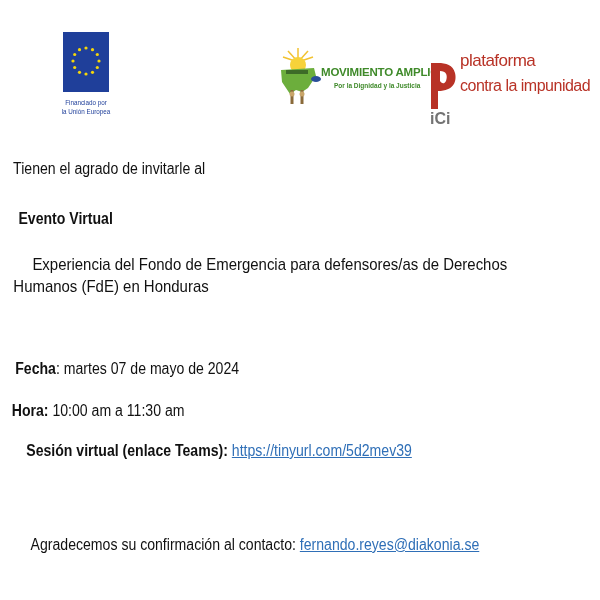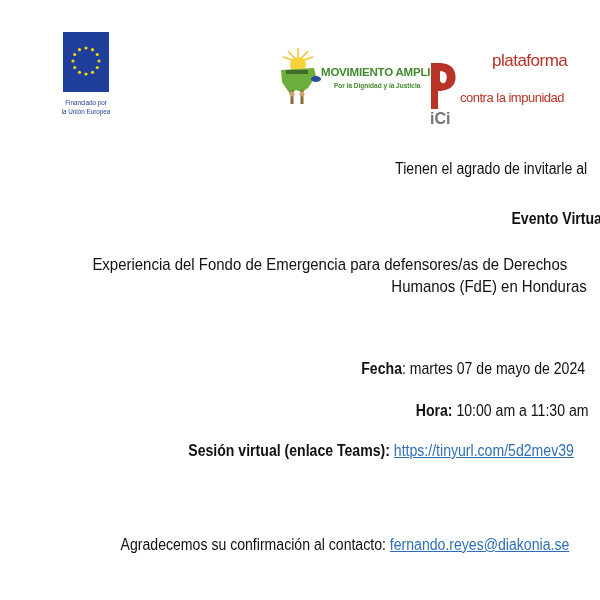--- a/index.html
+++ b/index.html
@@ -131,23 +131,23 @@
       width: 30px;
       height: 72px;
     }
     .pici-line {
       position: absolute;
       left: 32px;
       color: #b83226;
       white-space: nowrap;
       letter-spacing: -0.5px;
     }
-    .pici-l1 { top: 2px; font-size: 17px; line-height: 18px; margin-left: 32px; }
+    .pici-l1 { top: 2px; font-size: 17px; line-height: 18px; }
     .pici-l2 { top: 21px; font-size: 17px; line-height: 18px; }
-    .pici-l3 { top: 41px; font-size: 13px; line-height: 14px; }
+    .pici-l3 { top: 29px; font-size: 16px; line-height: 14px; }
     .pici-ici {
       position: absolute;
       left: 2px;
       top: 60px;
       font-size: 16px;
       color: #737373;
       font-weight: bold;
     }
 
     .content {
@@ -155,21 +155,21 @@
       left: 0;
       top: 0;
       width: 600px;
       text-align: center;
       font-family: "Liberation Sans Narrow", "Liberation Sans", sans-serif;
     }
     .line {
       position: absolute;
       left: 0;
       width: 600px;
-      text-align: right;
+      text-align: left;
       font-size: 16px;
       color: #111;
       white-space: nowrap;
     }
     .line .inner {
       display: inline-block;
       transform: scaleX(0.88);
     }
     .bold { font-weight: bold; }
     a.link {

